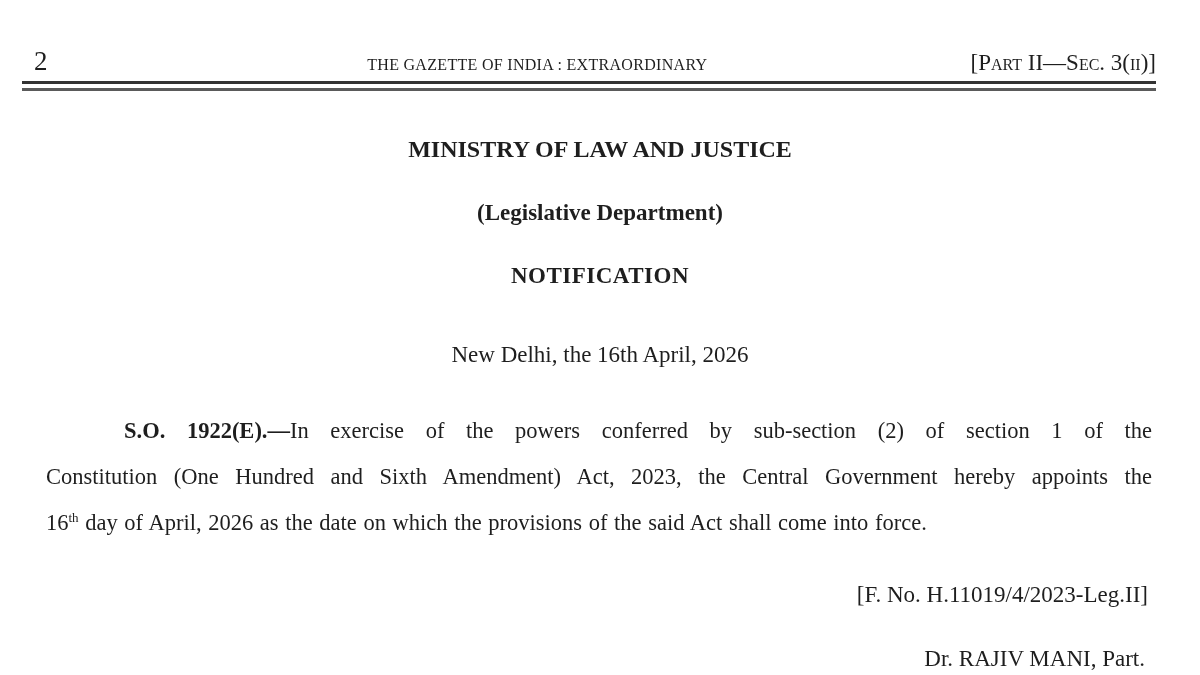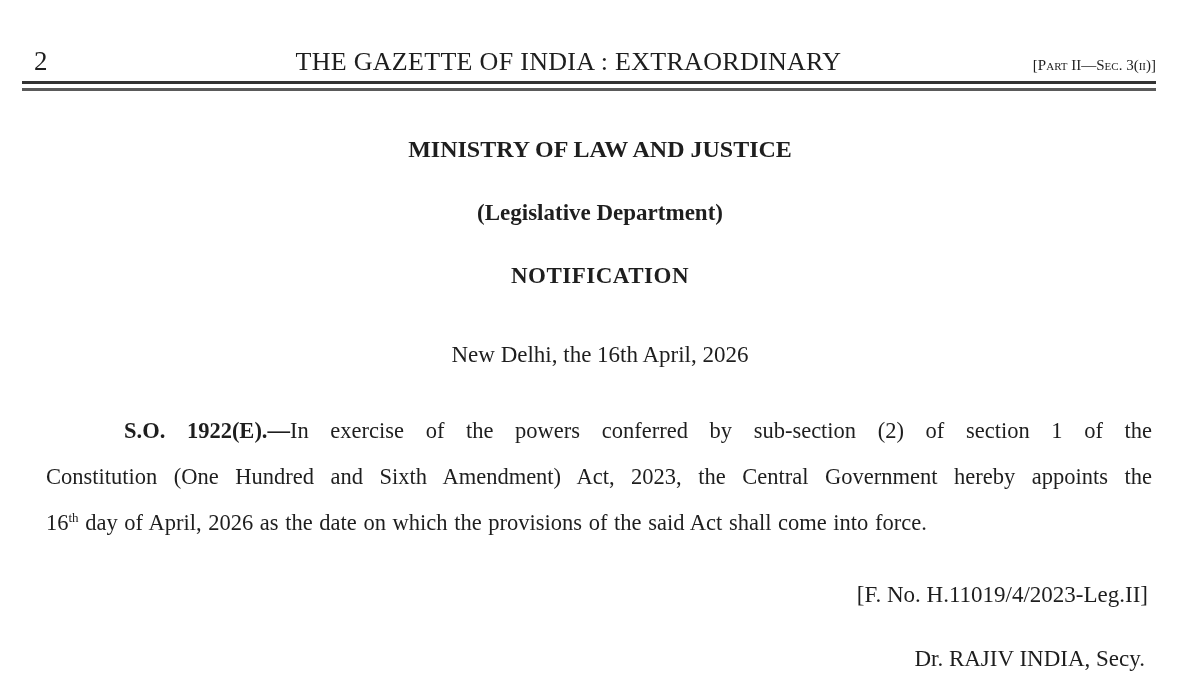--- a/index.html
+++ b/index.html
@@ -25,27 +25,27 @@
     align-items: baseline;
     margin: 46px 44px 4px 34px;
   }
   .page-number {
     font-size: 27px;
     flex: 0 0 70px;
   }
   .header-center {
     flex: 1 1 auto;
     text-align: center;
-    font-size: 26px;
+    font-size: 16px;
     letter-spacing: 0.3px;
     white-space: nowrap;
   }
   .header-right {
     flex: 0 0 auto;
-    font-size: 15px;
+    font-size: 23px;
     font-variant: small-caps;
     white-space: nowrap;
   }
   .double-rule {
     height: 4px;
     border-top: 3px solid #333333;
     border-bottom: 3px solid #5a5a5a;
     margin: 0 44px 0 22px;
   }
   
@@ -122,15 +122,15 @@
     <div class="body-line">
       <span>Constitution (One Hundred and Sixth Amendment) Act, 2023, the Central Government hereby appoints the</span>
     </div>
     <div class="body-line last">
       <span>16</span><sup class="ord">th</sup><span> day of April, 2026 as the date on which the provisions of the said Act shall come into force.</span>
     </div>
   </div>
 
   <div class="file-number">[F. No. H.11019/4/2023-Leg.II]</div>
 
-  <div class="signatory">Dr. RAJIV INDIA, Secy.</div>
+  <div class="signatory">Dr. RAJIV MANI, Part.</div>
 
 </div>
 
 </body></html>

